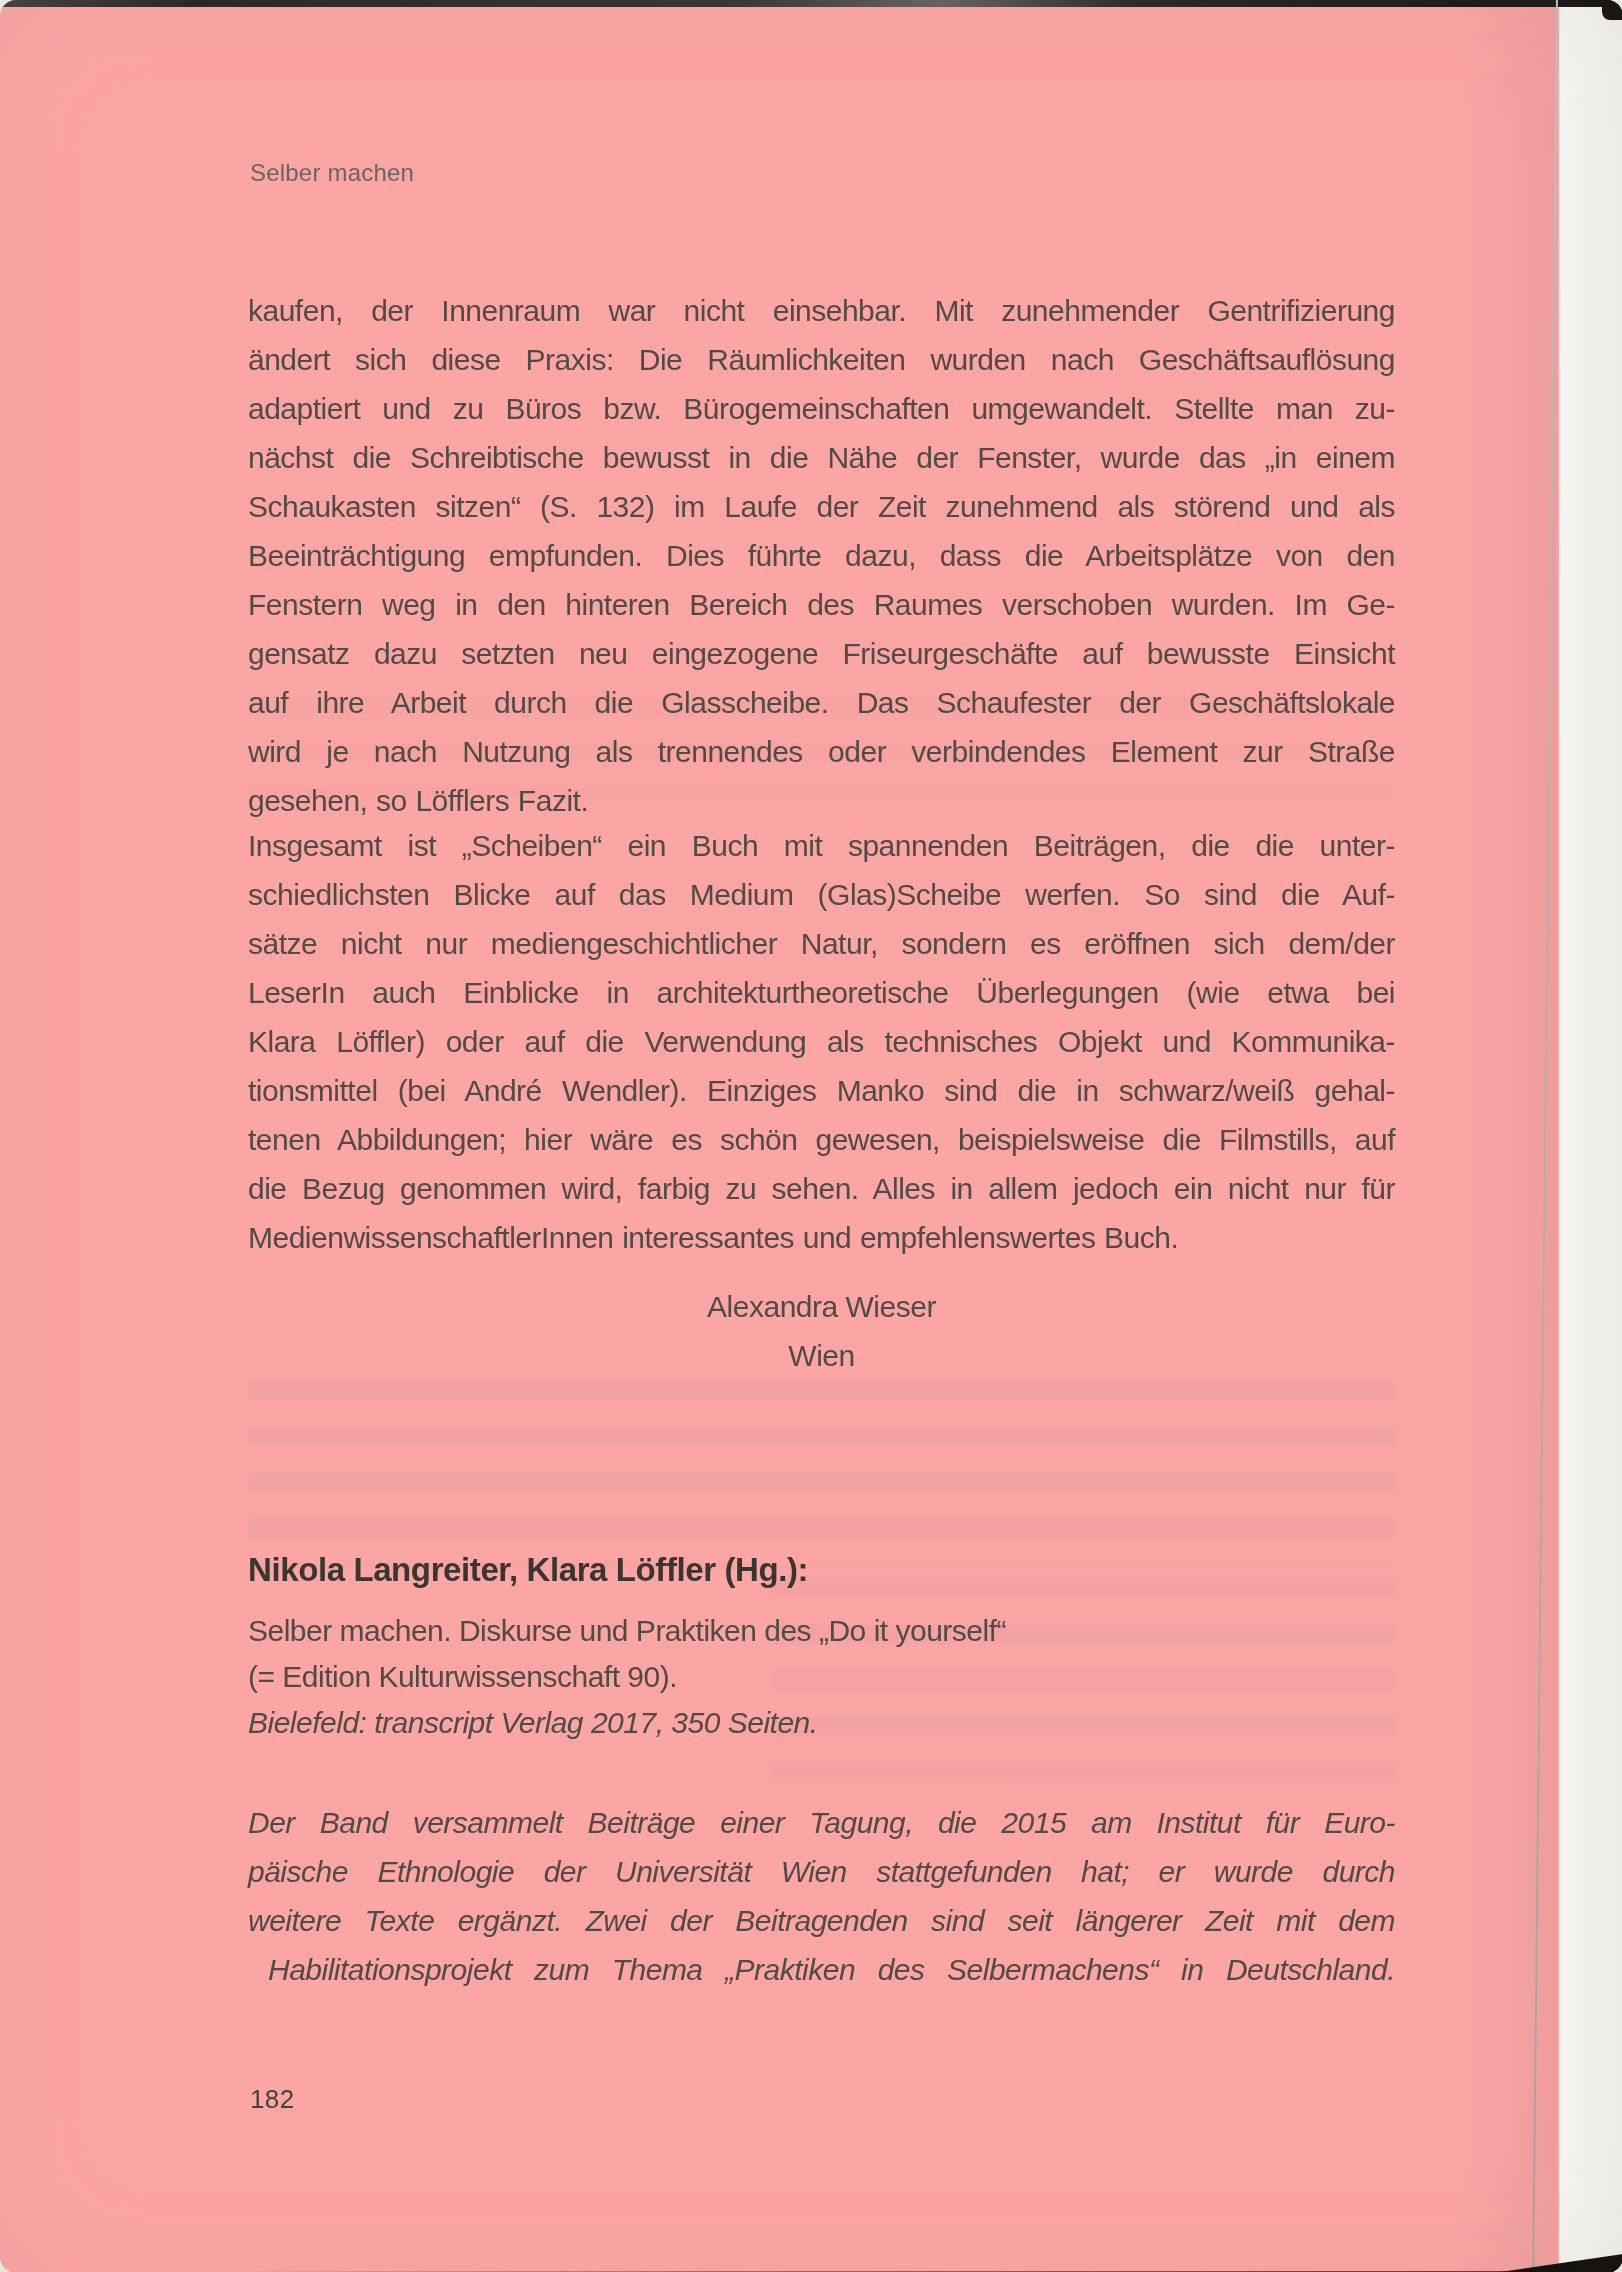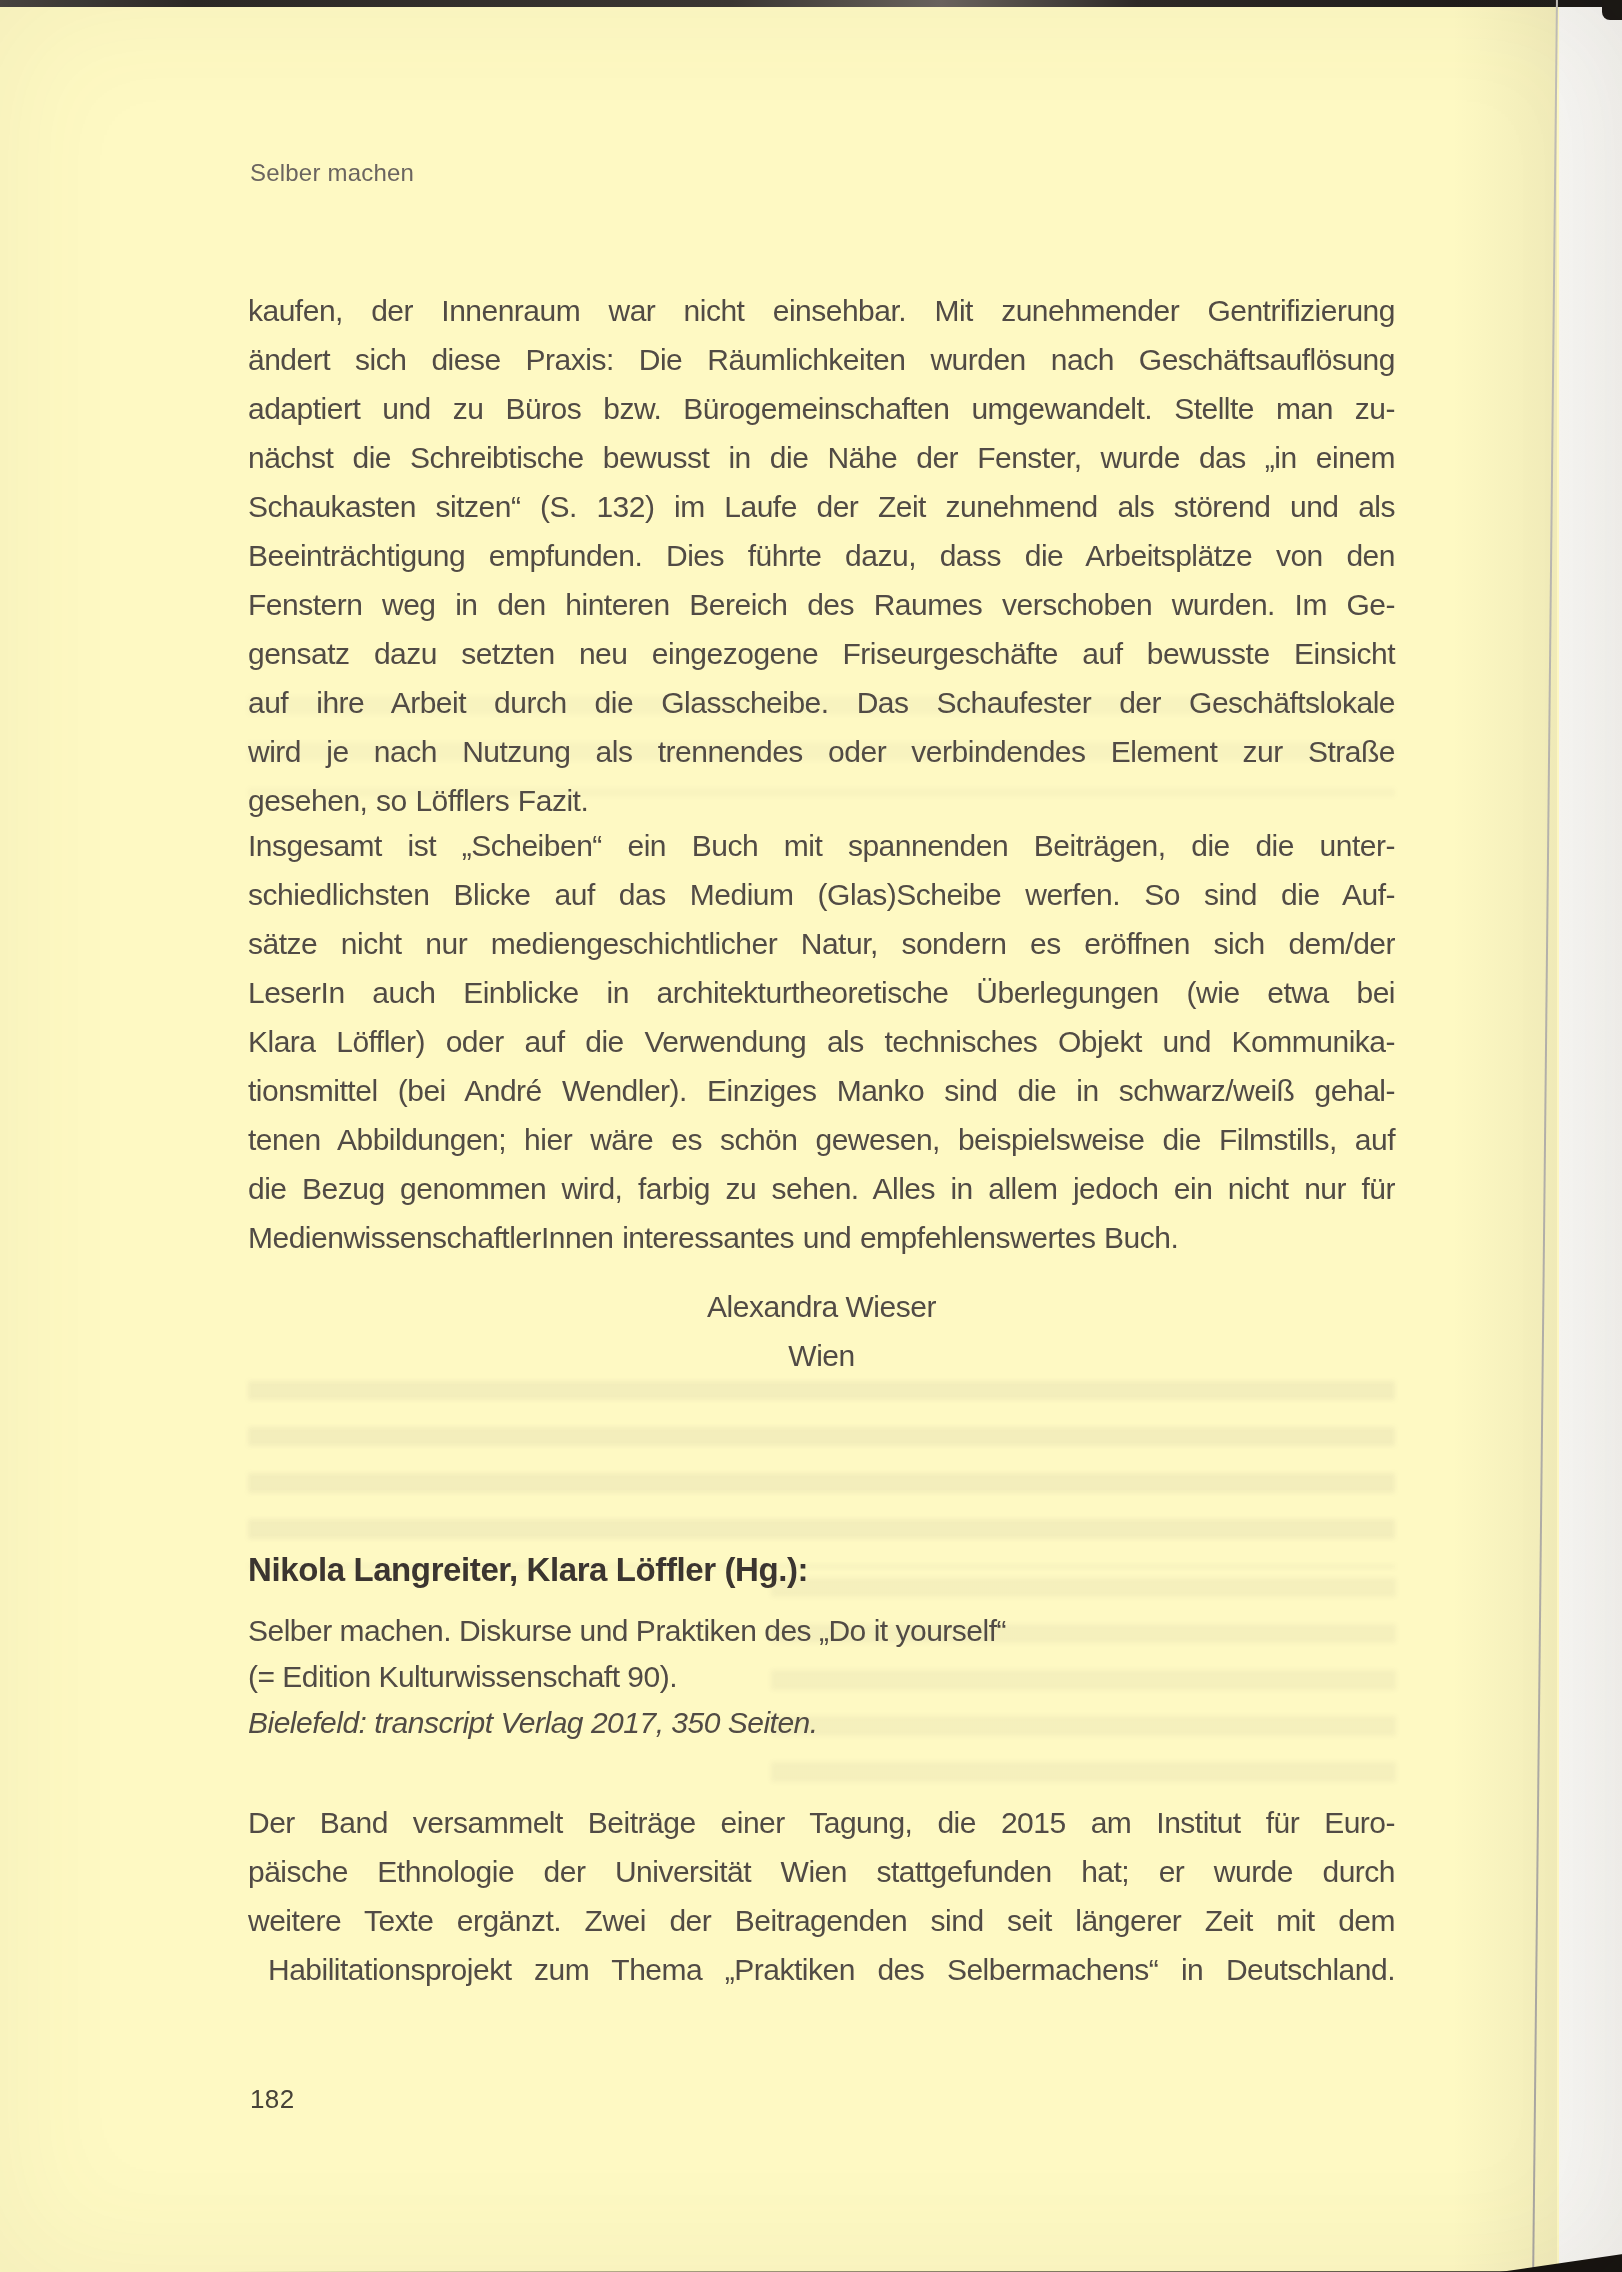--- a/index.html
+++ b/index.html
@@ -4,22 +4,23 @@
 <style>
   html,body { margin:0; padding:0; }
   body {
     width:1623px; height:2273px;
     background:#e9e7e3;
     font-family:"Liberation Sans", sans-serif;
   }
   .page {
     position:relative;
     width:1623px; height:2273px;
-    background:#fef9c3;
+    background:#fca5a5;
     overflow:hidden;
+    border-radius:16px;
   }
   
   .page::after {
     content:""; position:absolute; inset:0; pointer-events:none;
     box-shadow: inset 0 0 130px rgba(95,85,70,0.07);
   }
 
   
   .top-band {
     position:absolute; top:0; left:0; width:1623px; height:6.5px;
@@ -104,21 +105,21 @@
     position:absolute; left:248px; width:1147px; top:1546px;
     margin:0; font-size:33px; font-weight:bold; letter-spacing:-0.4px;
     color:#3b3530; line-height:47px;
   }
   .book-meta {
     position:absolute; left:248px; width:1147px; top:1608px;
     font-size:30px; line-height:46px; letter-spacing:-0.5px;
   }
   .book-imprint { font-style:italic; }
 
-  .para-3 { top:1798px; }
+  .para-3 { top:1798px;font-style:italic; }
 
   .page-number {
     position:absolute; left:250px; top:2084px;
     font-size:26px; letter-spacing:0.4px; color:#474238;
   }
 </style>
 </head>
 <body>
 
 <div class="page">

